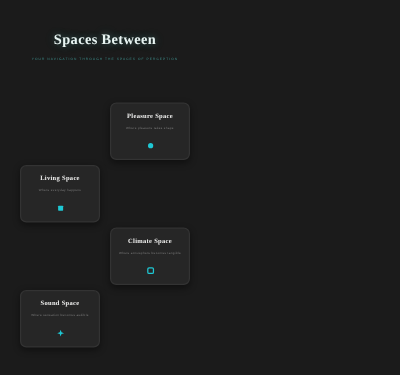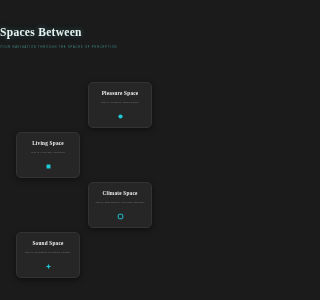--- a/index.html
+++ b/index.html
@@ -22,21 +22,21 @@
     height:300px;
     background:#1b1b1b;
   }
 
   
   .header {
     position:absolute;
     top:26px;
     left:0;
     width:168px;
-    text-align:left;
+    text-align:center;
   }
 
   .site-title {
     font-family:"Liberation Serif", serif;
     font-weight:700;
     font-size:11.5px;
     letter-spacing:0.3px;
     color:#e8f4f2;
     text-shadow:0 0 6px rgba(120,220,215,0.30),
                 0 0 12px rgba(80,200,195,0.16);

